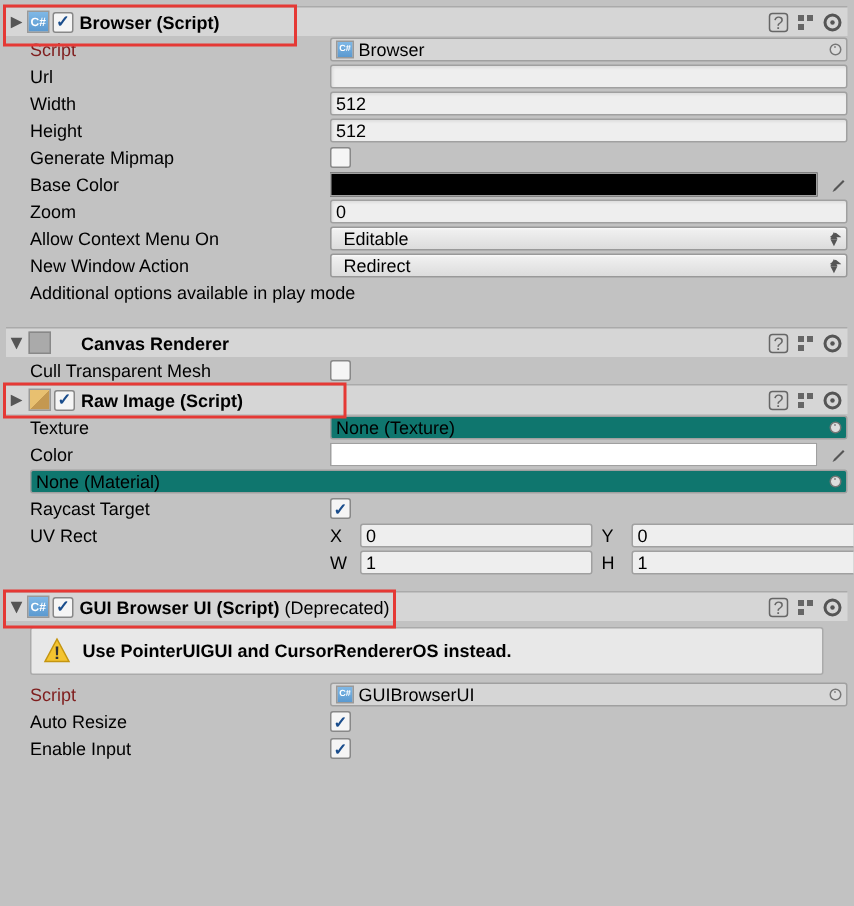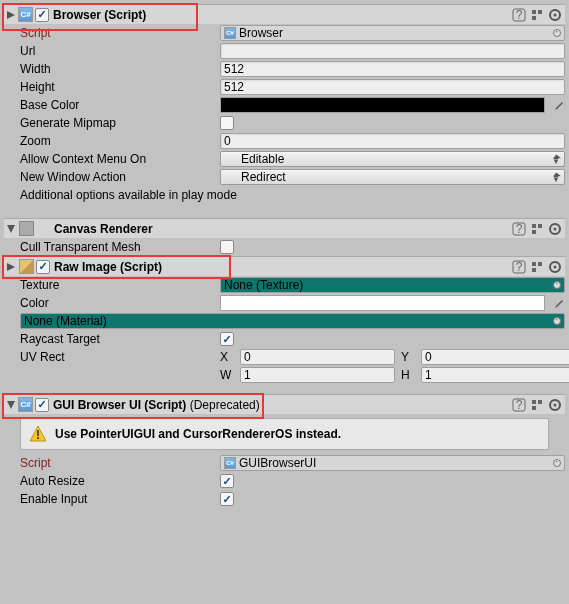--- a/index.html
+++ b/index.html
@@ -15,21 +15,21 @@
 .chk{width:14px;height:14px;margin-right:4px;background:#f5f5f5;border:1px solid #888;border-radius:2px;display:flex;align-items:center;justify-content:center;cursor:pointer}
 .chk.on::after{content:"✓";font-size:11px;font-weight:bold;color:#1a4d8c}
 .ttl{font-weight:bold;flex:1}
 .hdr-btns{display:flex;gap:2px;align-items:center}
 .mini{width:16px;height:16px;display:flex;align-items:center;justify-content:center;cursor:pointer;color:#555}
 .row{display:flex;align-items:center;height:18px;padding:1px 0 1px 16px}
 .lbl{width:200px;flex-shrink:0}
 .lbl.disabled{color:#7f1d1d}
 .val{flex:1;display:flex;align-items:flex-end;gap:4px}
 .fld{flex:1;height:16px;background:#eee;border:1px solid #a0a0a0;border-radius:2px;padding:0 3px;box-shadow:inset 1px 1px 2px rgba(0,0,0,0.08)}
-.dropdown{flex:1;height:16px;background:linear-gradient(#f2f2f2,#dcdcdc);border:1px solid #999;border-radius:2px;padding:0 14px 0 20px;position:relative;box-shadow:inset 0 1px 0 rgba(255,255,255,0.5)}
+.dropdown{flex:1;height:16px;background:linear-gradient(#f2f2f2,#dcdcdc);border:1px solid #999;border-radius:2px;padding:0 14px 0 8px;position:relative;box-shadow:inset 0 1px 0 rgba(255,255,255,0.5)}
 .dropdown::after{content:"";position:absolute;right:3px;top:3px;width:8px;height:8px;background:linear-gradient(#555,#555);clip-path:polygon(0 40%,100% 40%,50% 0,0 40%,50% 0,0 40%);}
 .dd-arrows{position:absolute;right:4px;top:50%;transform:translateY(-50%);font-size:8px;color:#555;line-height:5px}
 .objfld{flex:1;height:16px;background:#0f766e;border:1px solid #a0a0a0;border-radius:2px;padding:0 3px;display:flex;align-items:center;position:relative}
 .objfld.disabled{background:#d6d6d6;color:#888}
 .objfld-ico{width:12px;height:12px;margin-right:3px}
 .obj-dot{position:absolute;right:3px;top:50%;transform:translateY(-50%);width:8px;height:8px;border:1px solid #777;border-radius:50%;background:#ddd}
 .obj-dot::after{content:"·";position:absolute;left:1px;top:-4px;font-size:10px;color:#666}
 .clrfld{flex:1;height:16px;border:1px solid #a0a0a0;display:flex}
 .clrfld.black{background:#000}
 .clrfld.white{background:#fff}
@@ -105,34 +105,34 @@
         <input class="fld" value="512" style="">
       </div>
   </div>
   <div class="row">
     <div class="lbl">Height</div>
     <div class="val">
         <input class="fld" value="512" style="">
       </div>
   </div>
   <div class="row">
+    <div class="lbl">Generate Mipmap</div>
+    <div class="val">
+        <div class="chk"></div>
+      </div>
+  </div>
+  <div class="row">
     <div class="lbl">Base Color</div>
     <div class="val">
         <div class="clrfld black"></div>
         <div class="eyedrop">
           <svg width="13" height="13" viewBox="0 0 13 13">
             <path d="M10 2 L11 3 L5 9 L3 10 L4 8 Z" fill="#555"></path>
           </svg>
         </div>
-      </div>
-  </div>
-  <div class="row">
-    <div class="lbl">Generate Mipmap</div>
-    <div class="val">
-        <div class="chk"></div>
       </div>
   </div>
   <div class="row">
     <div class="lbl">Zoom</div>
     <div class="val">
         <input class="fld" value="0" style="">
       </div>
   </div>
   <div class="row">
     <div class="lbl">Allow Context Menu On</div>

